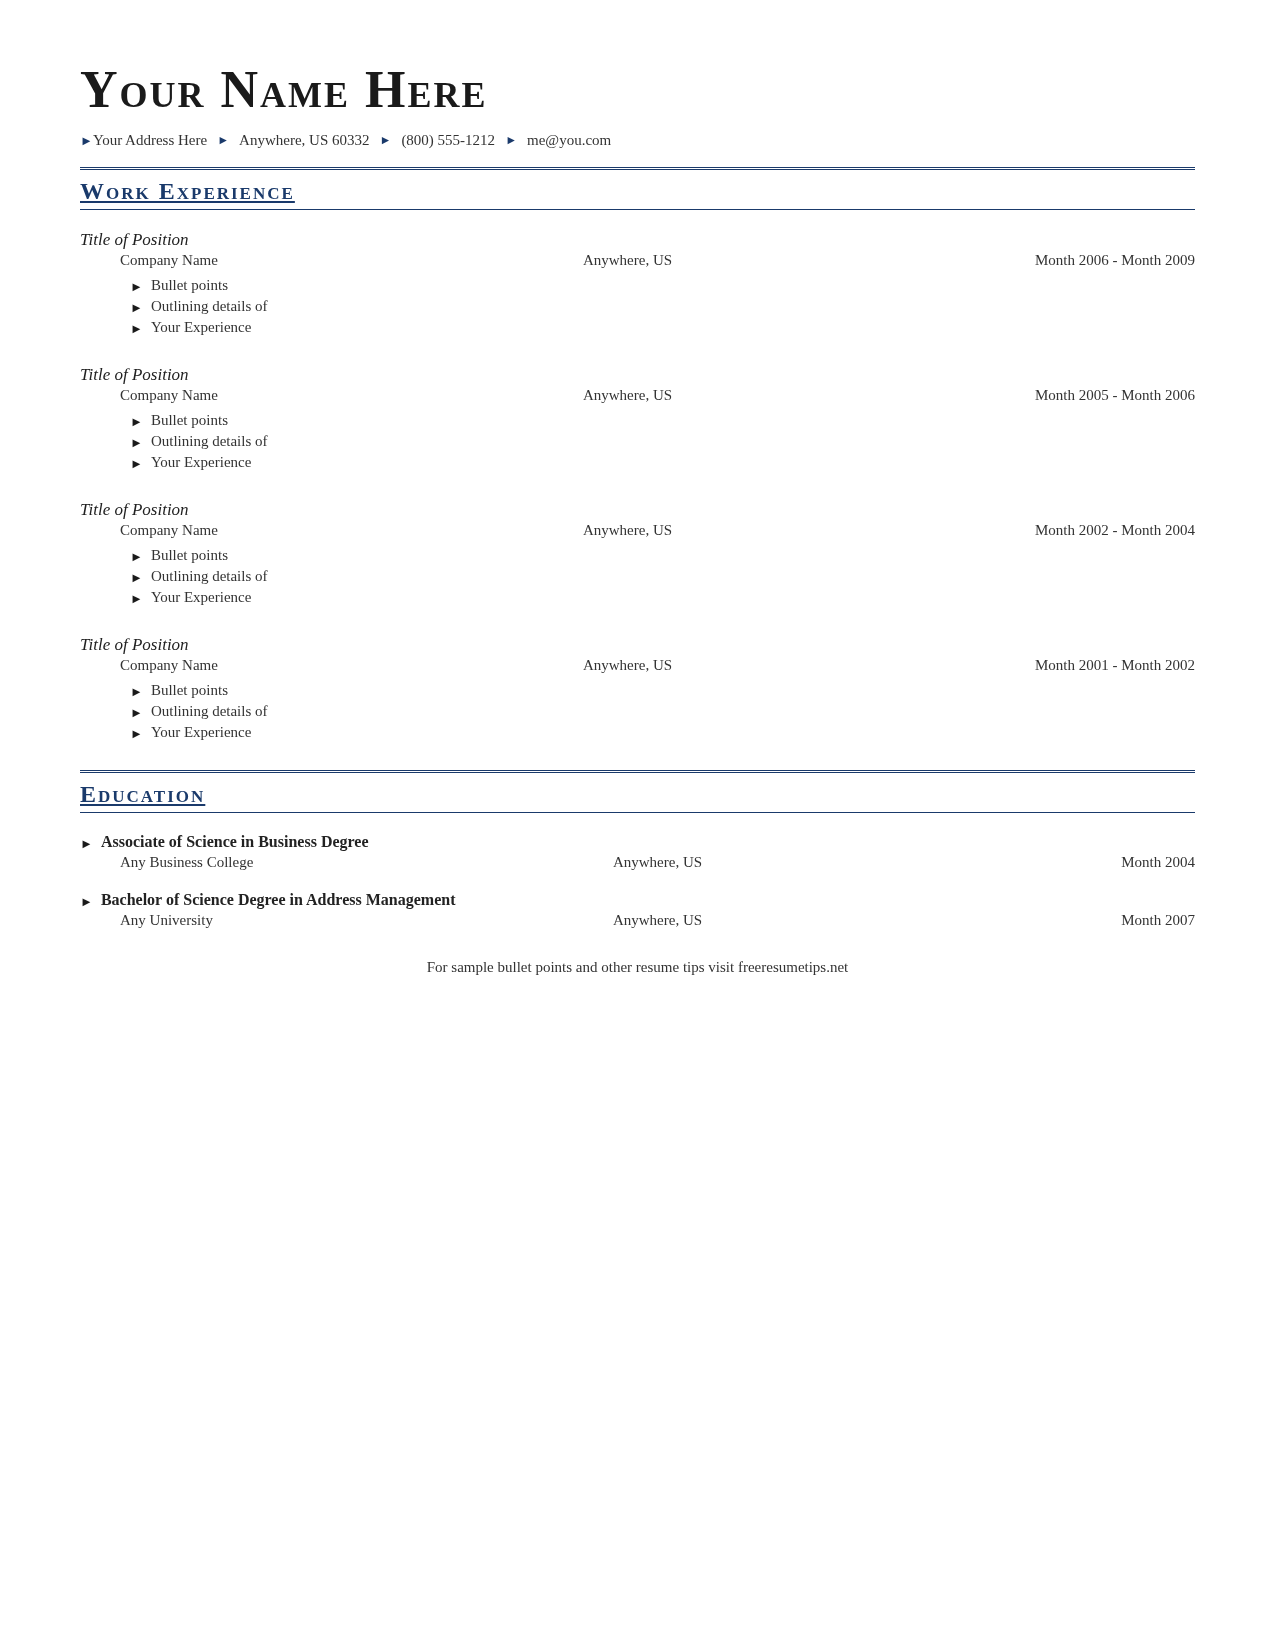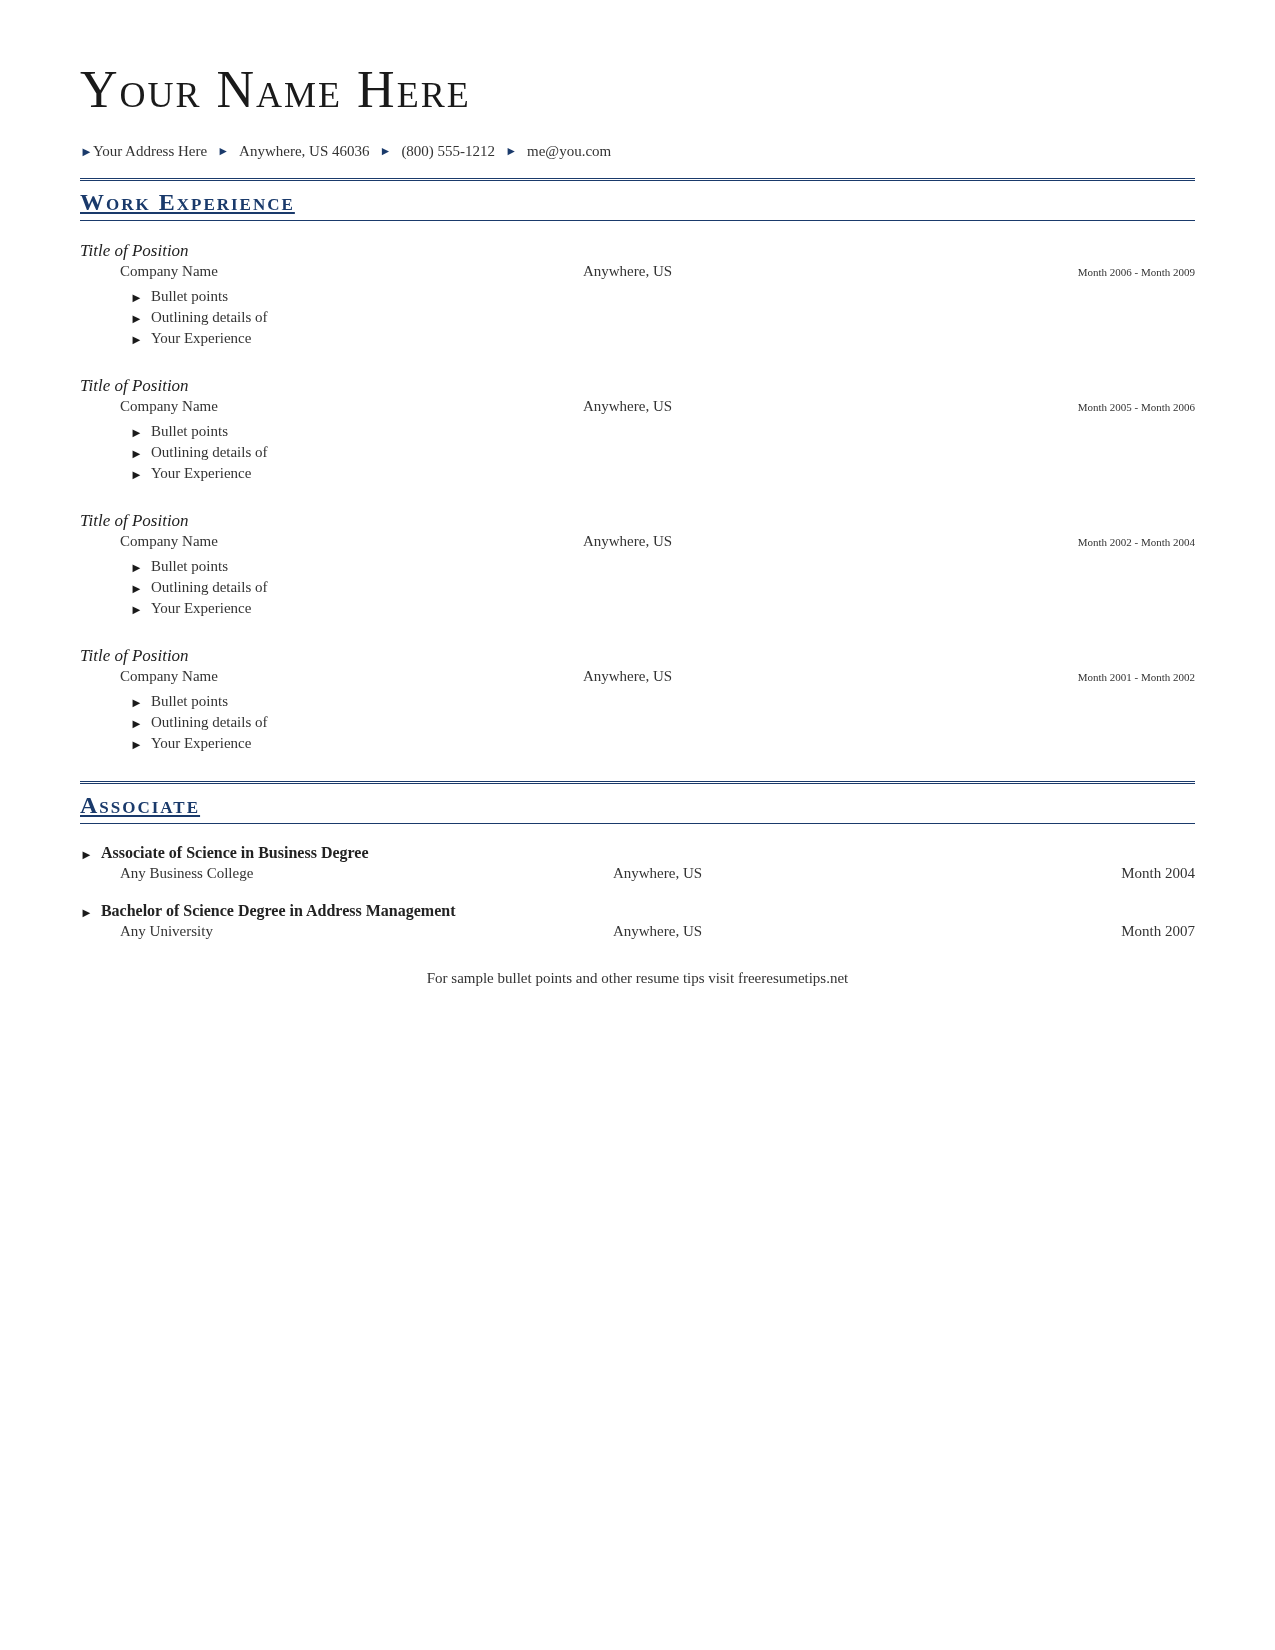--- a/index.html
+++ b/index.html
@@ -12,25 +12,25 @@
       background: #fff;
       font-family: Georgia, 'Times New Roman', serif;
       color: #222;
       width: 1275px;
       min-height: 1650px;
       padding: 60px 80px 60px 80px;
     }
 
     .header-name {
       font-size: 52px;
-      font-weight: normal;
+      font-weight: bold;
       font-variant: small-caps;
       color: #1a1a1a;
       letter-spacing: 2px;
-      margin-bottom: 24px;
+      margin-bottom: 13px;
     }
 
     .header-contact {
       display: flex;
       align-items: center;
       gap: 0;
       font-size: 15px;
       color: #333;
       margin-bottom: 18px;
       flex-wrap: wrap;
@@ -91,21 +91,21 @@
     }
 
     .job-location {
       font-size: 15px;
       color: #333;
       flex: 1;
       text-align: center;
     }
 
     .job-dates {
-      font-size: 11px;
+      font-size: 15px;
       color: #333;
       min-width: 260px;
       text-align: right;
     }
 
     .bullet-list {
       list-style: none;
       padding-left: 50px;
       margin-top: 4px;
     }
@@ -193,21 +193,21 @@
 
 <div>
   <h1 class="header-name">Your Name Here</h1>
   <div class="header-contact">
     <span class="contact-arrow">►</span>
     <span class="contact-item">
       <span>Your Address Here</span>
     </span>
     <span class="contact-separator">►</span>
     <span class="contact-item">
-      <span>Anywhere, US 46036</span>
+      <span>Anywhere, US 60332</span>
     </span>
     <span class="contact-separator">►</span>
     <span class="contact-item">
       <span>(800) 555-1212</span>
     </span>
     <span class="contact-separator">►</span>
     <span class="contact-item">
       <span>me@you.com</span>
     </span>
   </div>
@@ -308,21 +308,21 @@
           <span class="bullet-arrow">►</span>
           <span>Your Experience</span>
         </li>
     </ul>
   </div>
 </div>
 
 <div style="margin-top: 10px;">
   <div class="section-top-border"></div>
   <div class="section-header-bar">
-    <span class="section-title">Associate</span>
+    <span class="section-title">Education</span>
   </div>
 
   <div class="education-entry">
     <div class="edu-top-row">
       <span class="bullet-arrow" style="margin-top: 3px;">►</span>
       <span class="edu-degree">Associate of Science in Business Degree</span>
     </div>
     <div class="edu-details-row">
       <span class="edu-school">Any Business College</span>
       <span class="edu-location">Anywhere, US</span>

